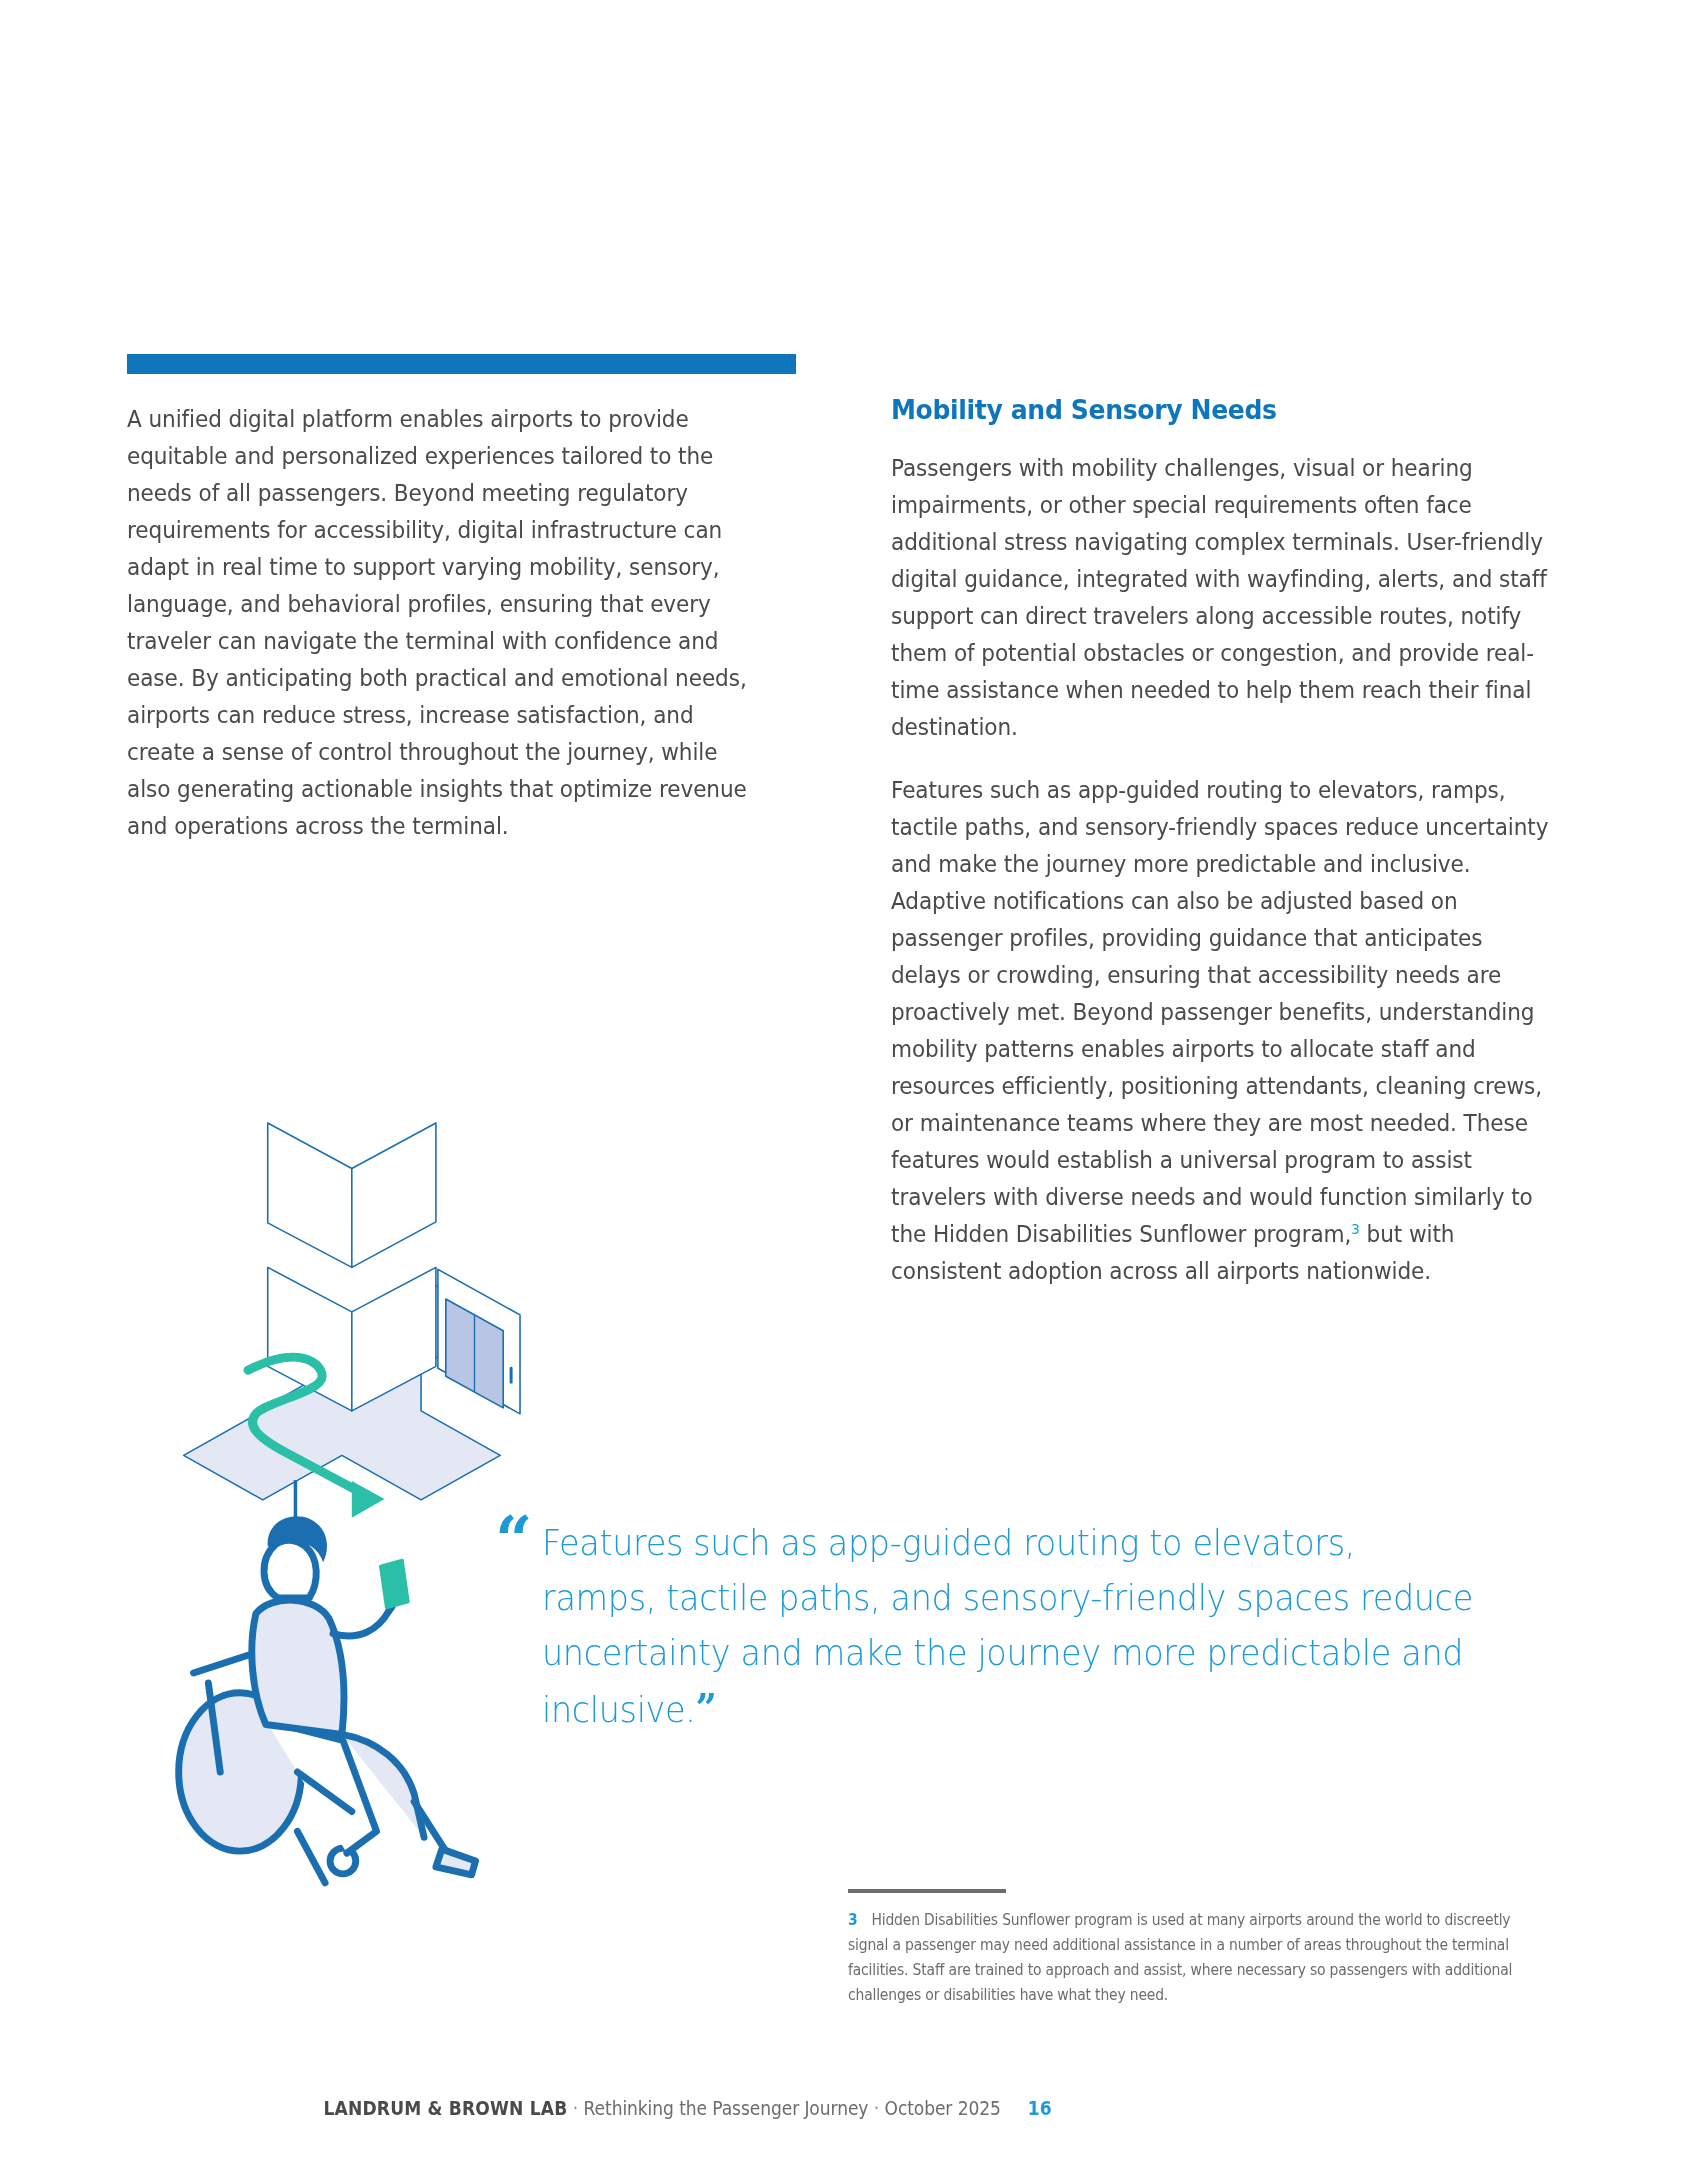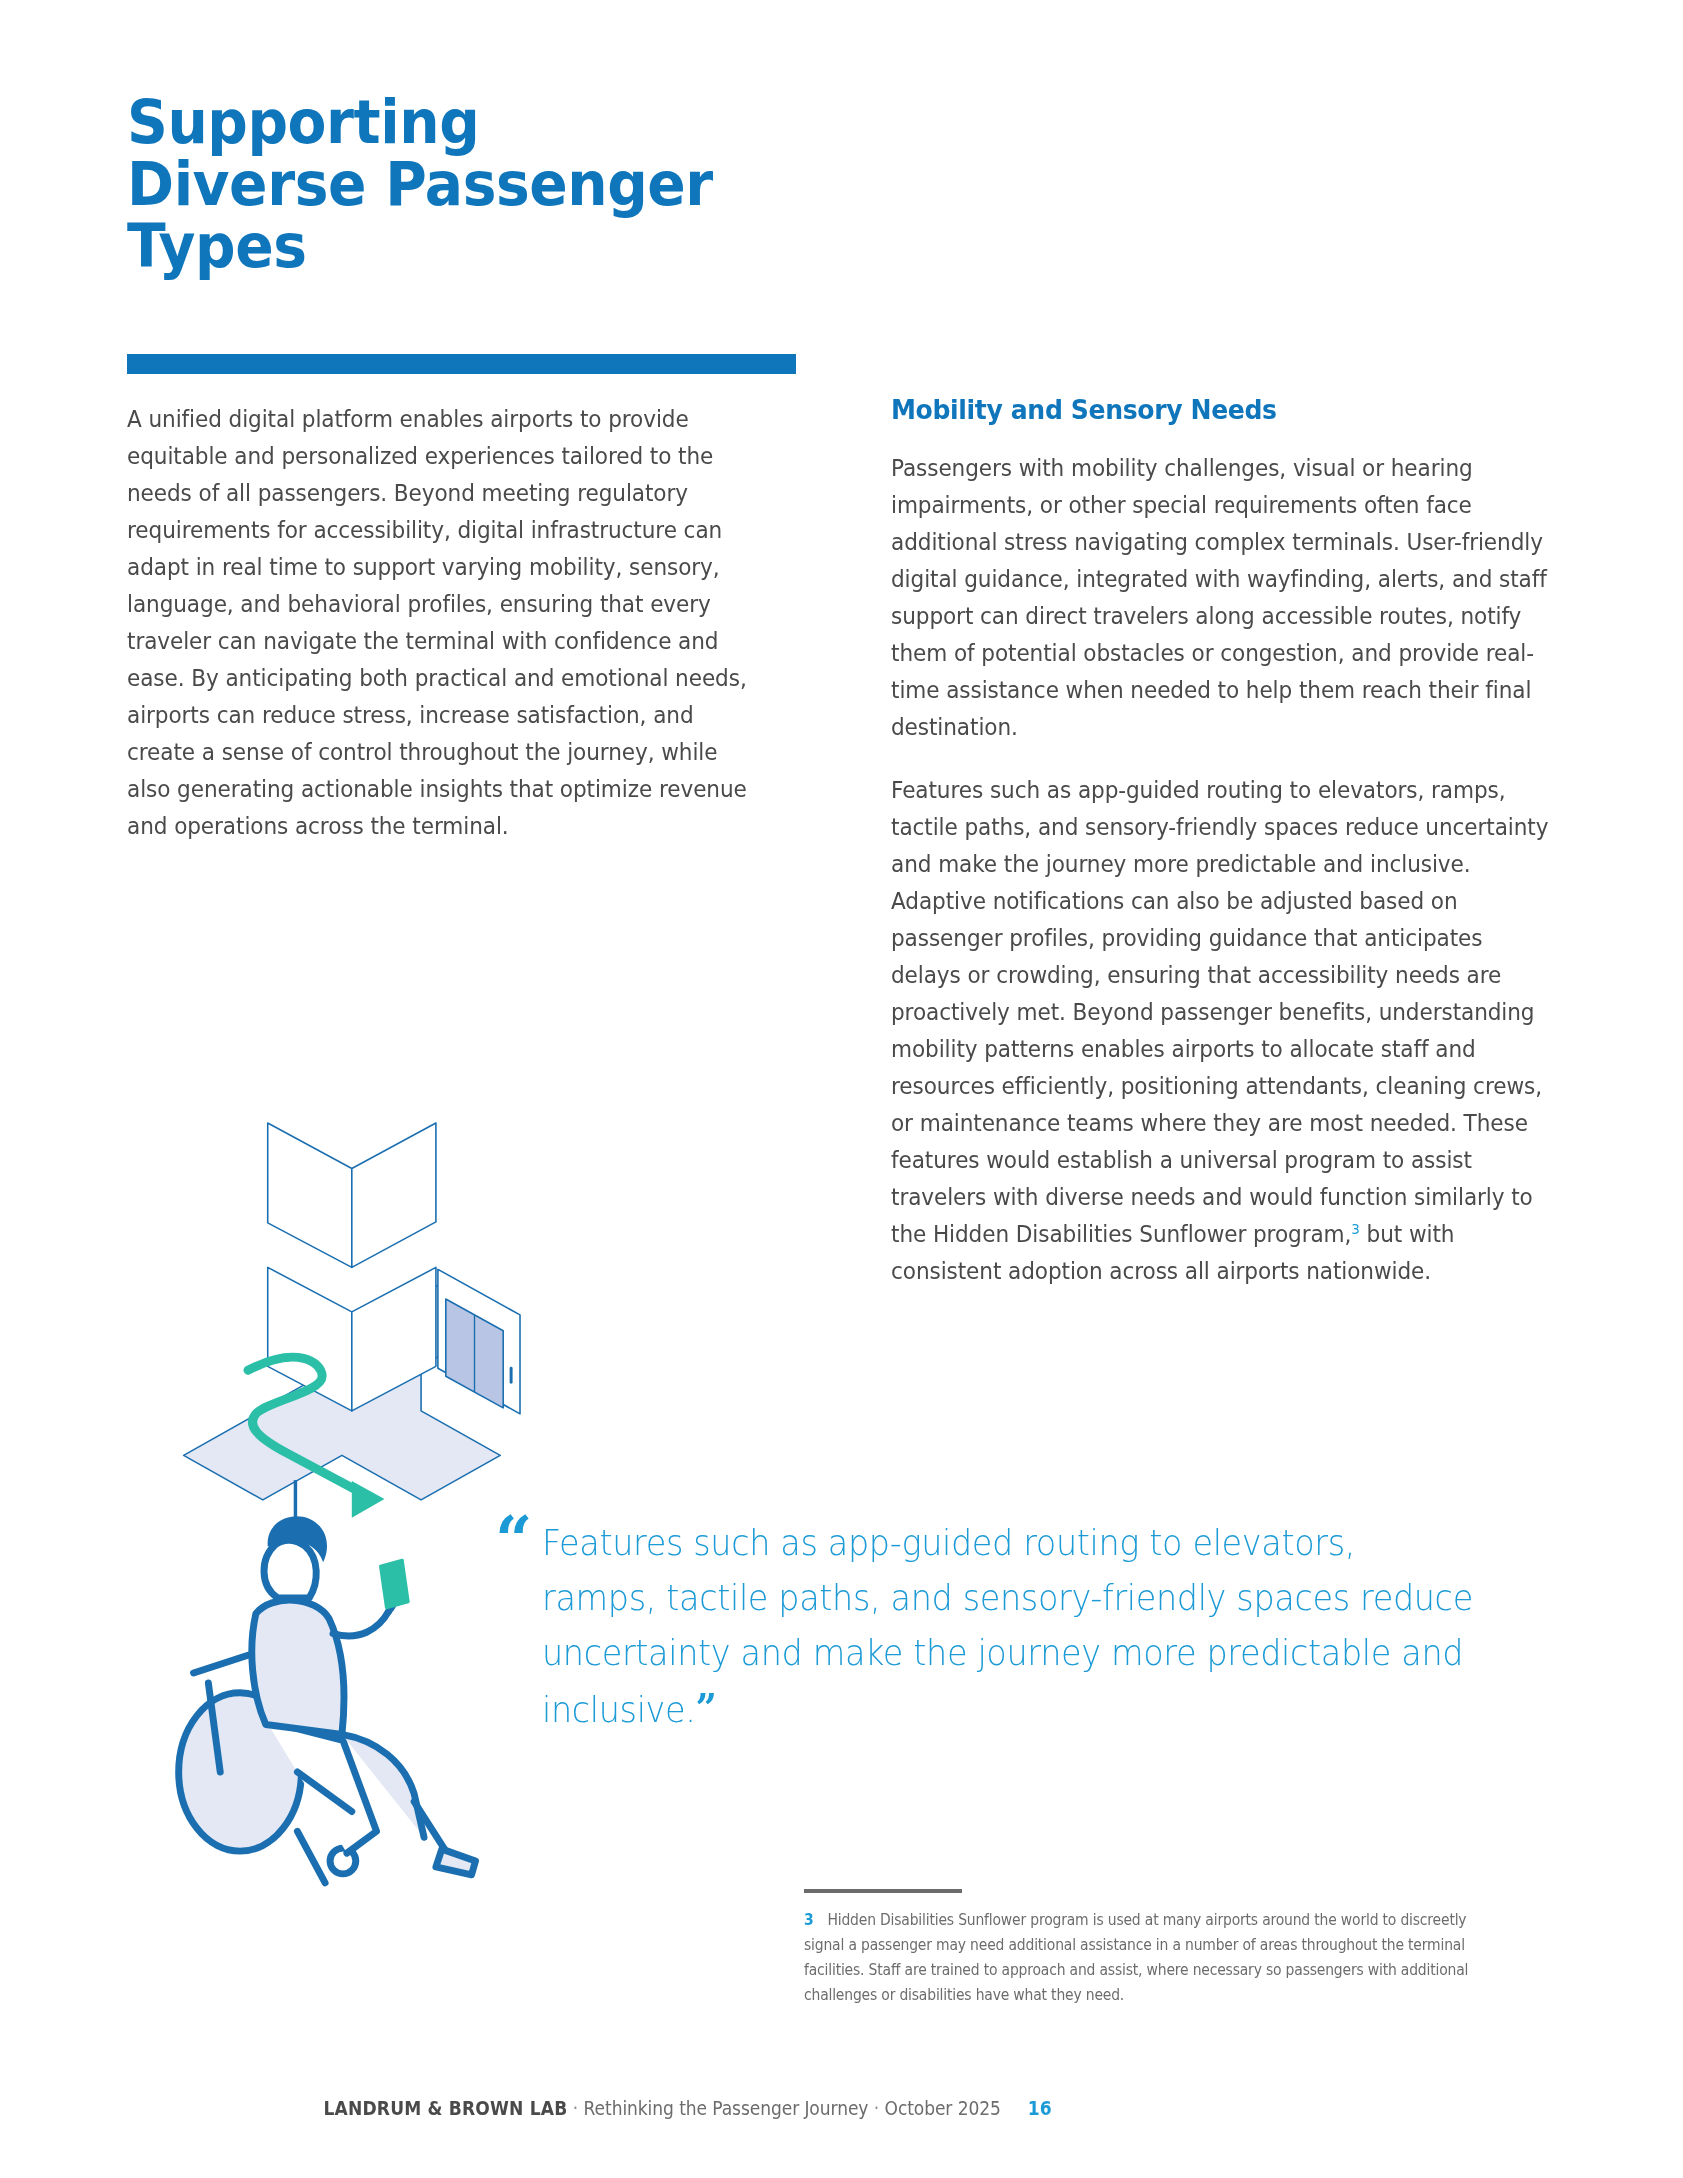--- a/index.html
+++ b/index.html
@@ -140,21 +140,21 @@
     font-family: "DejaVu Serif", serif;
     font-weight: bold;
     font-size: 40px;
     letter-spacing: -1px;
     color: #1b9ad6;
   }
 
   
   .footnote {
     position: absolute;
-    left: 804px;
+    left: 848px;
     top: 1889px;
     width: 673px;
   }
   .footnote-rule {
     width: 158px;
     height: 4px;
     background: #6c6c6c;
     margin-bottom: 14px;
   }
   .footnote-body {
@@ -199,25 +199,20 @@
     font-weight: bold;
     color: #1b9ad6;
     margin-left: 30px;
   }
 </style>
 </head>
 <body>
 
 <div class="page">
 
-  <div class="title-block">
-    <h1 class="page-title">Supporting
-Diverse Passenger
-Types</h1>
-  </div>
   <div class="title-rule"></div>
 
   <div class="col-left">
     <p class="body-text">A unified digital platform enables airports to provide equitable and personalized experiences tailored to the needs of all passengers. Beyond meeting regulatory requirements for accessibility, digital infrastructure can adapt in real time to support varying mobility, sensory, language, and behavioral profiles, ensuring that every traveler can navigate the terminal with confidence and ease. By anticipating both practical and emotional needs, airports can reduce stress, increase satisfaction, and create a sense of control throughout the journey, while also generating actionable insights that optimize revenue and operations across the terminal.</p>
   </div>
 
   <div class="col-right">
     <h2 class="section-heading">Mobility and Sensory Needs</h2>
     <p class="body-text">Passengers with mobility challenges, visual or hearing impairments, or other special requirements often face additional stress navigating complex terminals. User-friendly digital guidance, integrated with wayfinding, alerts, and staff support can direct travelers along accessible routes, notify them of potential obstacles or congestion, and provide real-time assistance when needed to help them reach their final destination.</p>
     <p class="body-text"><span>Features such as app-guided routing to elevators, ramps, tactile paths, and sensory-friendly spaces reduce uncertainty and make the journey more predictable and inclusive. Adaptive notifications can also be adjusted based on passenger profiles, providing guidance that anticipates delays or crowding, ensuring that accessibility needs are proactively met. Beyond passenger benefits, understanding mobility patterns enables airports to allocate staff and resources efficiently, positioning attendants, cleaning crews, or maintenance teams where they are most needed. These features would establish a universal program to assist travelers with diverse needs and would function similarly to the Hidden Disabilities Sunflower program,</span><sup class="fn-ref">3</sup><span> but with consistent adoption across all airports nationwide.</span></p>

